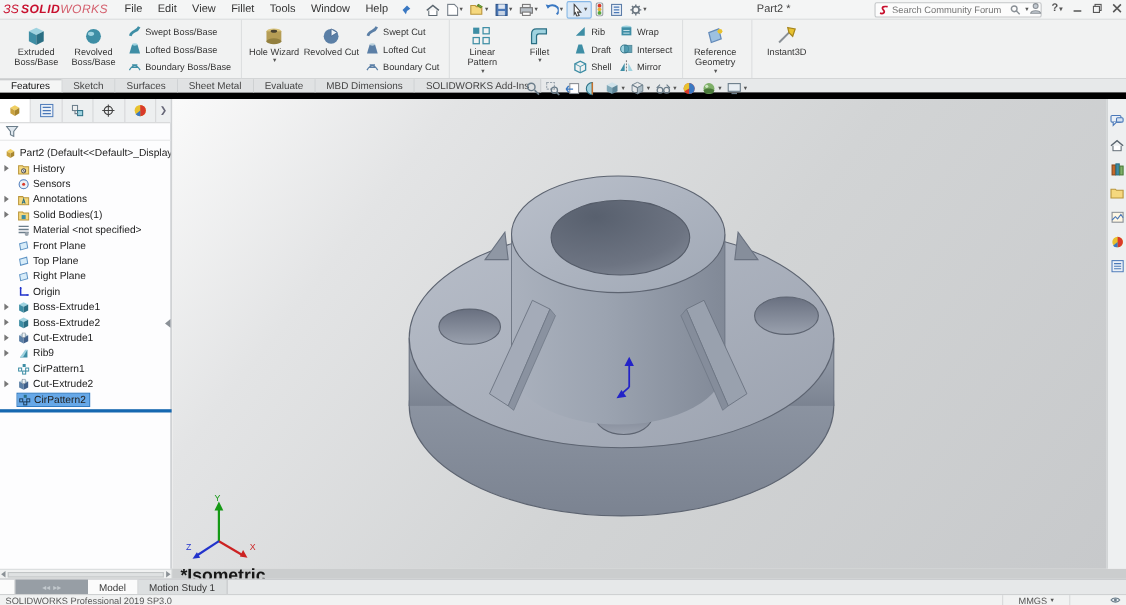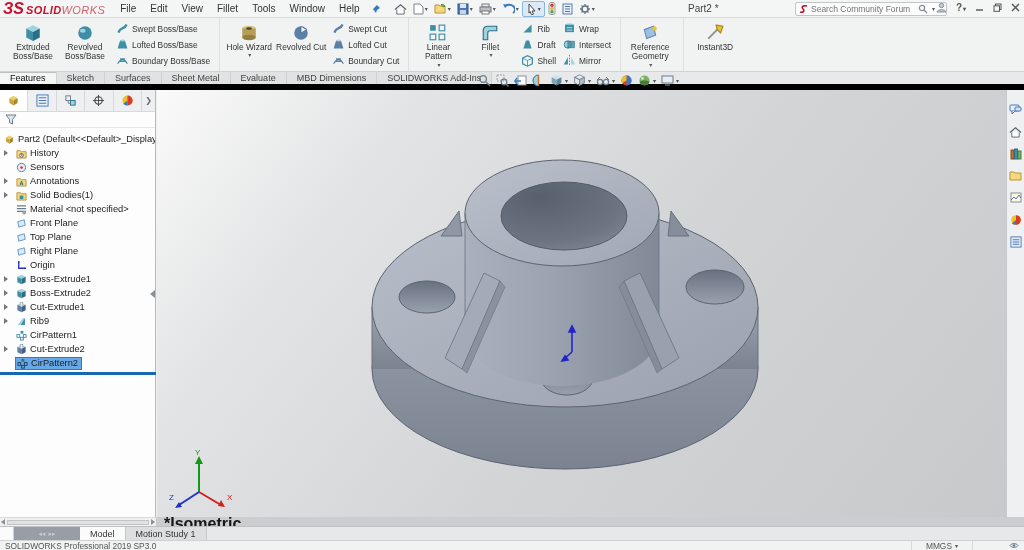--- a/index.html
+++ b/index.html
@@ -3,21 +3,21 @@
 <meta charset="utf-8">
 <style>
 *{margin:0;padding:0;box-sizing:border-box}
 html,body{width:1024px;height:550px;overflow:hidden}
 body{font-family:"Liberation Sans",sans-serif;background:#f0f0f0;position:relative;color:#333}
 svg{display:block}
 .caret{font-size:6px;color:#555;margin-left:1px;line-height:1}
 
 .titlebar{position:absolute;top:0;left:0;right:0;height:18px;background:#f4f5f5;border-bottom:1px solid #d7d9da;display:flex;align-items:center;font-size:10px}
 .logo{display:flex;align-items:baseline;padding:0 8px 0 3px}
-.logo-mark{color:#c8102e;font-weight:bold;font-style:italic;font-size:16px;margin-right:2px}
+.logo-mark{color:#c8102e;font-weight:normal;font-style:italic;font-size:11px;margin-right:2px}
 .logo-bold{color:#c8102e;font-weight:bold;font-style:italic;font-size:11px;letter-spacing:.4px}
 .logo-light{color:#d4606e;font-style:italic;font-size:11px;letter-spacing:.4px}
 .menus{display:flex;align-items:center}
 .menu{padding:1px 7px;cursor:default}
 .qat{display:flex;align-items:center;margin-left:10px}
 .qbtn{display:flex;align-items:center;padding:1px 3px;border-radius:2px}
 .qbtn.pressed{background:#dce9f6;border:1px solid #86b7e6}
 .doc-title{position:absolute;left:688px;top:3px;font-size:10px;color:#444}
 .search{position:absolute;left:795px;top:2px;width:152px;height:14px;border:1px solid #c3c6c8;background:#fcfcfc;border-radius:2px;display:flex;align-items:center;padding:4px 3px;gap:3px}
 .search input{border:none;outline:none;background:transparent;font-size:8.5px;color:#888;width:104px}

